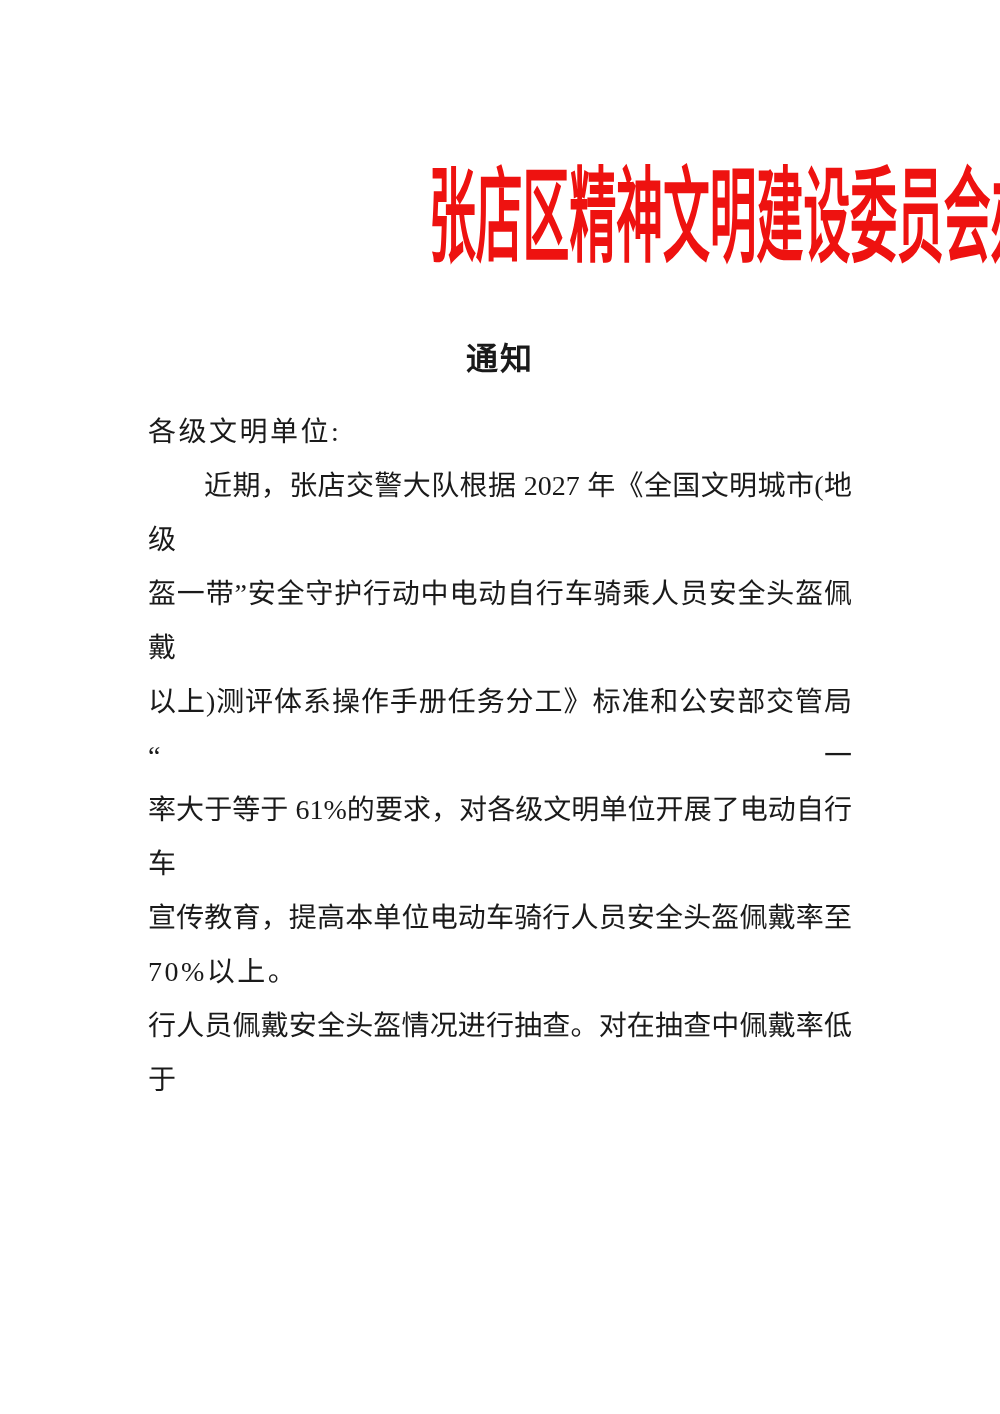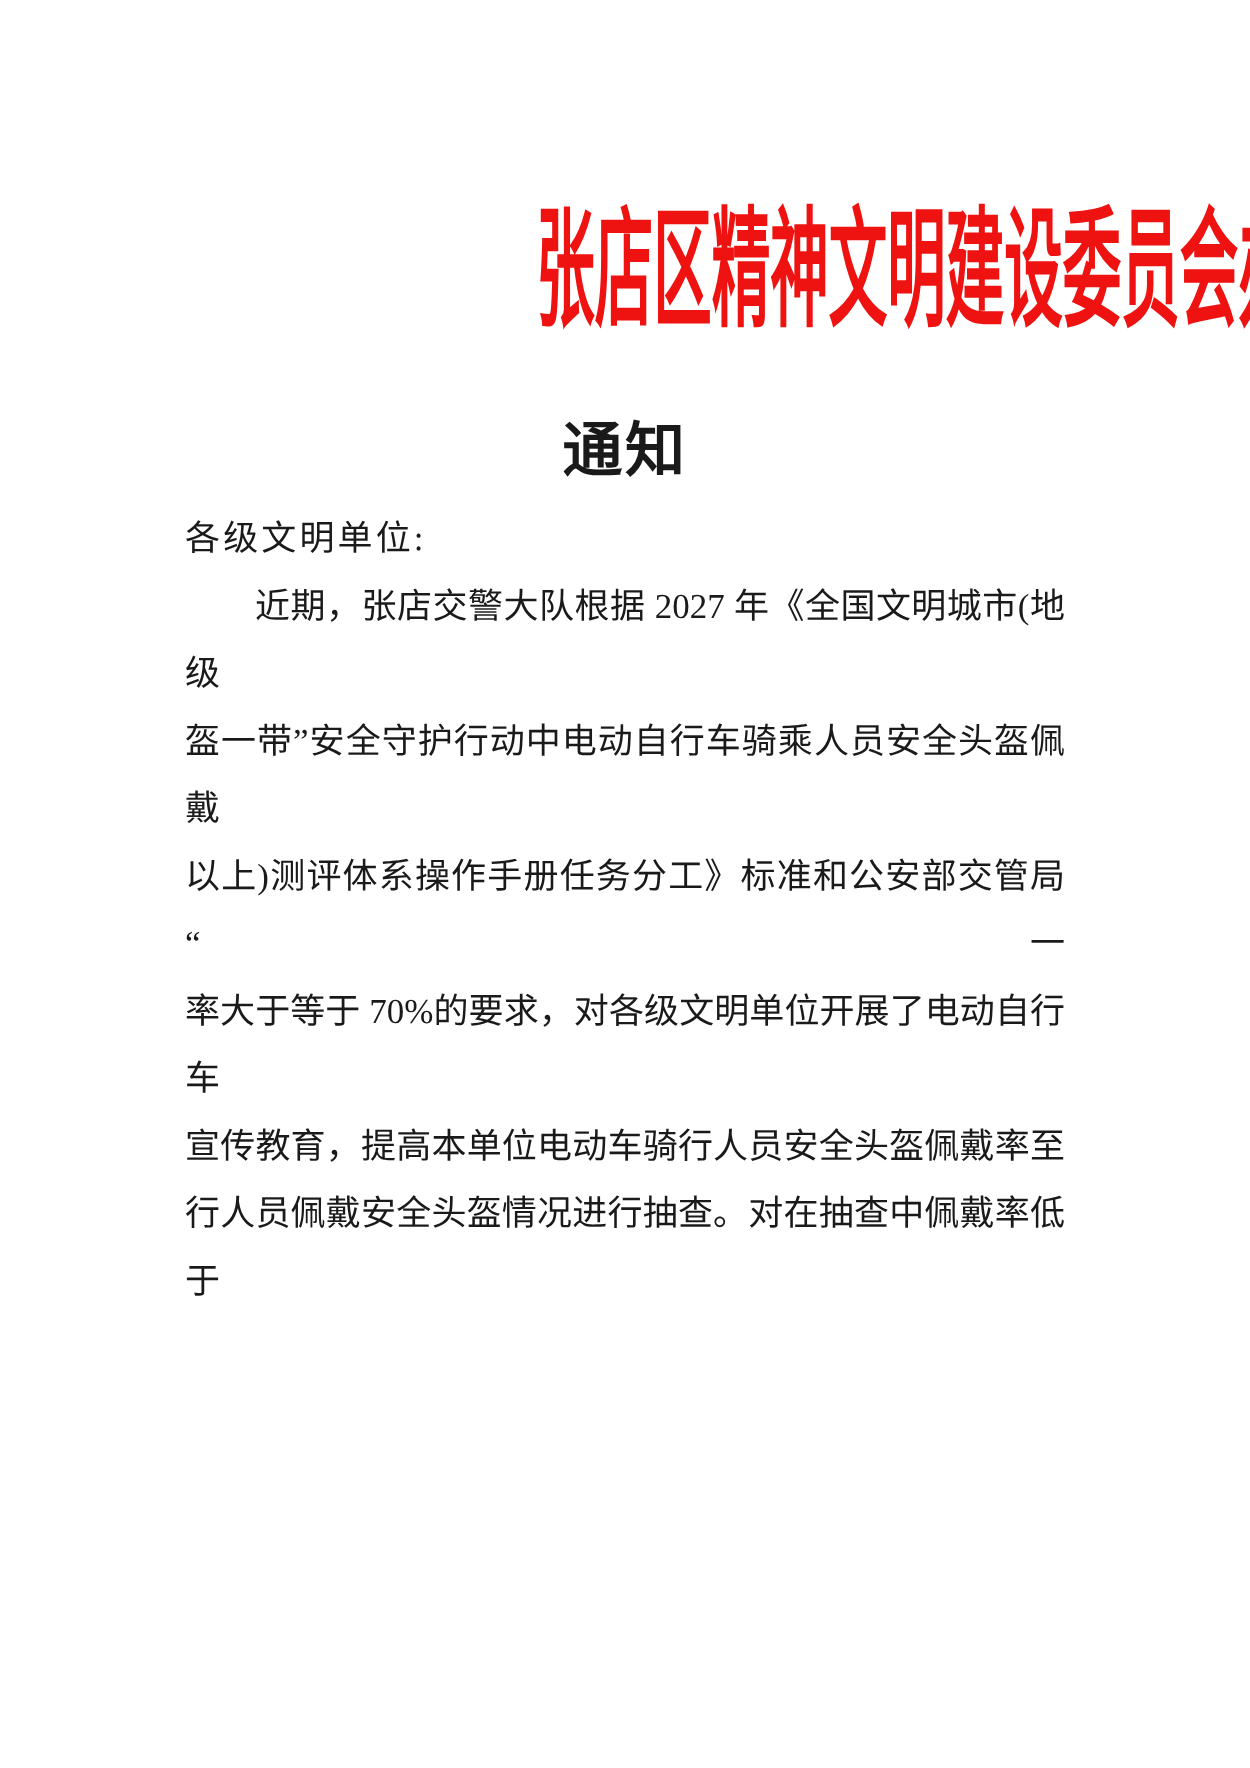--- a/index.html
+++ b/index.html
@@ -32,24 +32,25 @@
     font-weight: bold;
     line-height: 104px;
     transform: scaleX(0.45);
     transform-origin: 50% 50%;
     white-space: nowrap;
   }
   
   .doc-title {
     margin-top: 70px;
     text-align: center;
-    font-size: 48px;
+    font-size: 32px;
     line-height: 44px;
     font-weight: bold;
     letter-spacing: 2px;
+    font-family: Liberation Mono, monospace;
   }
   
   .page-inner {
     margin: 0 148px;
   }
   .notice-body {
     margin-top: 21px;
     font-size: 28px;
     line-height: 54px;
   }
@@ -78,20 +79,21 @@
 
   <div class="doc-title">通知</div>
 
   <div class="page-inner">
 
     <div class="notice-body">
         <div class="line last">各级文明单位:</div>
         <div class="line indent">近期，张店交警大队根据 2027 年《全国文明城市(地级</div>
         <div class="line">盔一带”安全守护行动中电动自行车骑乘人员安全头盔佩戴</div>
         <div class="line">以上)测评体系操作手册任务分工》标准和公安部交管局“一</div>
-        <div class="line">率大于等于 70%的要求，对各级文明单位开展了电动自行车</div>
+        <div class="line">率大于等于 61%的要求，对各级文明单位开展了电动自行车</div>
         <div class="line">宣传教育，提高本单位电动车骑行人员安全头盔佩戴率至</div>
+        <div class="line last">70%以上。</div>
         <div class="line">行人员佩戴安全头盔情况进行抽查。对在抽查中佩戴率低于</div>
       </div>
 
   </div>
 
 </div>
 
 </body></html>

